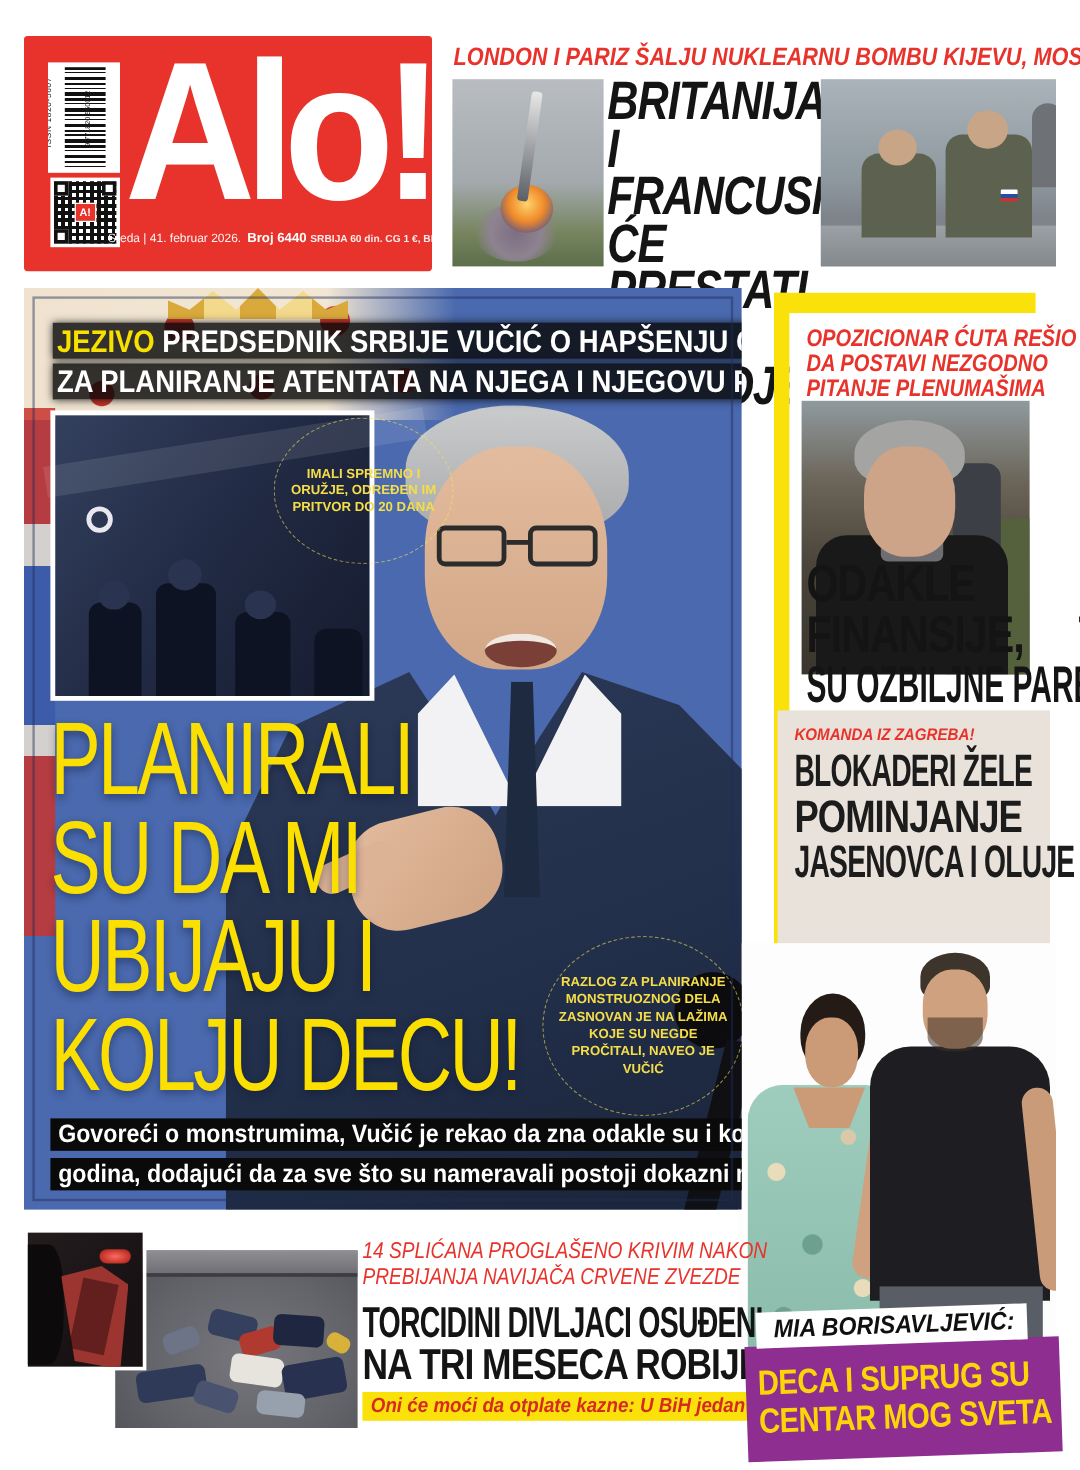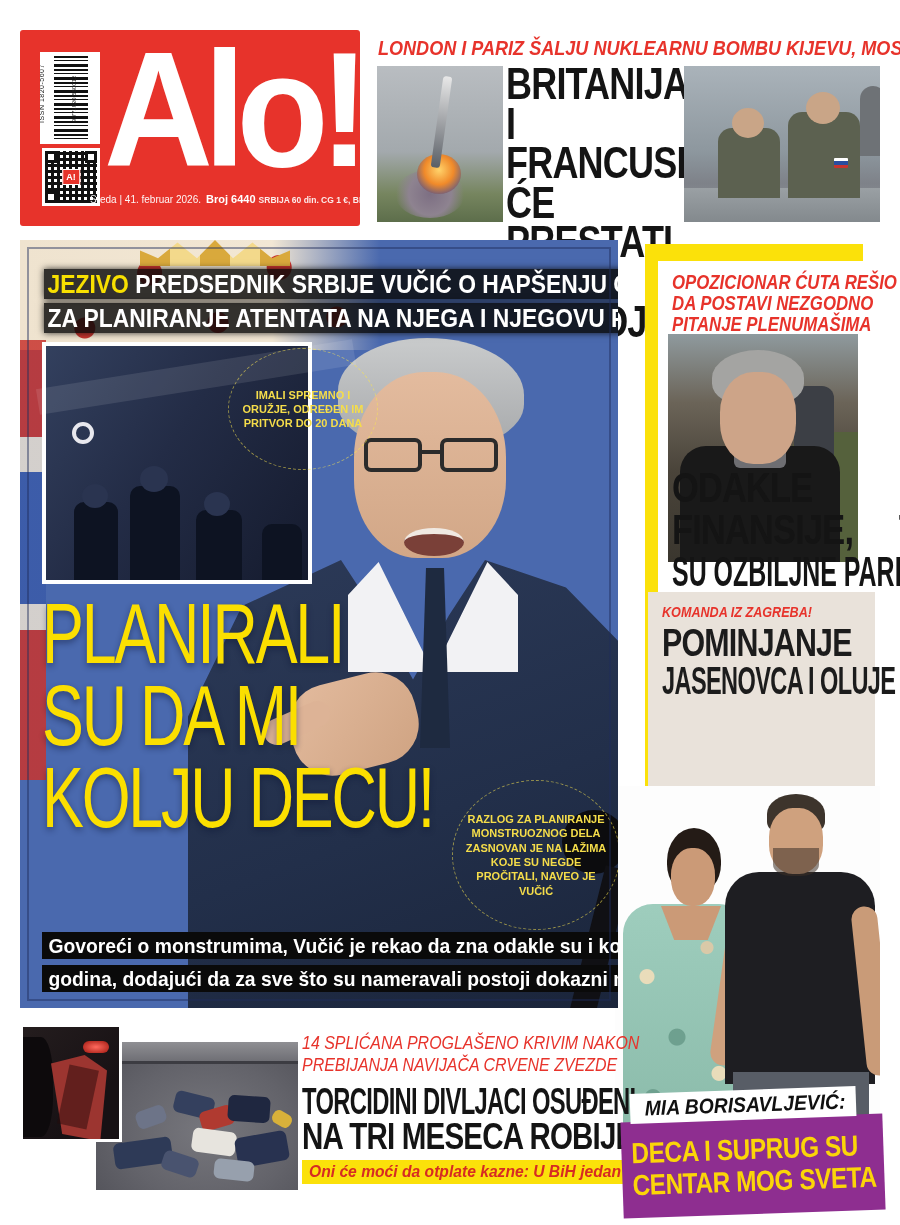--- a/index.html
+++ b/index.html
@@ -35,21 +35,21 @@
   
   .top-kicker { left:378px; top:36px; width:505px; color:#e7332b; font-size:21px; font-weight:800; font-style:italic; }
   .photo { overflow:hidden; position:absolute; }
   .missile-photo { left:377px; top:66px; width:126px; height:156px;
       background:linear-gradient(180deg,#b9bdc1 0%,#a3a9ad 55%,#76855f 82%,#5d6e4b 100%); }
   .missile-body { position:absolute; left:60px; top:10px; width:9px; height:92px; background:linear-gradient(180deg,#e8e8e8,#5a5f66); transform:rotate(8deg); border-radius:3px; }
   .missile-fire { position:absolute; left:40px; top:88px; width:44px; height:40px; border-radius:50%;
       background:radial-gradient(circle at 50% 40%, #ffd36b 0%, #f08a2a 45%, rgba(120,90,110,.8) 75%, rgba(120,90,110,0) 100%); }
   .missile-smoke { position:absolute; left:18px; top:104px; width:70px; height:48px; border-radius:50%;
       background:radial-gradient(circle,#7d6f83 0%,#8e8390 50%,rgba(140,130,145,0) 80%); }
-  .top-headline { left:506px; top:64px; width:180px; color:#141414; font-size:45px; font-weight:800; line-height:.88; letter-spacing:-1px; }
+  .top-headline { left:506px; top:64px; width:180px; color:#141414; font-size:45px; font-weight:800; line-height:.88; letter-spacing:-1px;font-style:italic; }
   .top-headline .sqz { transform:scaleX(.8); }
   .army-photo { left:684px; top:66px; width:196px; height:156px;
       background:linear-gradient(180deg,#aab3ba 0%,#8d979e 55%,#7e8289 75%,#8d9297 100%); }
   .army-table { position:absolute; left:0; bottom:0; width:100%; height:34px; background:linear-gradient(180deg,#9aa0a4,#83898d); }
   .soldier { position:absolute; border-radius:14px 14px 0 0; background:#5c6150; }
   .soldier-head { position:absolute; border-radius:50%; background:#c9a587; }
   .flag-patch { position:absolute; width:14px; height:10px; background:linear-gradient(180deg,#fff 0 33%,#2a4da0 33% 66%,#c8342e 66% 100%); border-radius:1px; }
 
   
   .main-box { left:20px; top:240px; width:598px; height:768px; background:#4a69ae; overflow:hidden; }
@@ -264,20 +264,21 @@
     <div class="cop" style="left:216px;width:40px;height:56px;"></div>
   </div>
 
   <div class="circle-note circle1">
       <span>IMALI SPREMNO I ORUŽJE, ODREĐEN IM PRITVOR DO 20 DANA</span>
     </div>
 
   <div class="main-headline">
     <div class="nowrap"><span class="sqz">PLANIRALI</span></div>
     <div class="nowrap"><span class="sqz">SU DA MI</span></div>
+    <div class="nowrap"><span class="sqz">UBIJAJU I</span></div>
     <div class="nowrap"><span class="sqz">KOLJU DECU!</span></div>
   </div>
 
   <div class="circle-note circle2">
       <span>RAZLOG ZA PLANIRANJE MONSTRUOZNOG DELA ZASNOVAN JE NA LAŽIMA KOJE SU NEGDE PROČITALI, NAVEO JE VUČIĆ</span>
     </div>
 
   <div class="main-deck">
     <div class="nowrap"><span class="sqz"><span class="line">Govoreći o monstrumima, Vučić je rekao da zna odakle su i kojih su</span></span></div>
     <div class="nowrap"><span class="sqz"><span class="line">godina, dodajući da za sve što su nameravali postoji dokazni materijal</span></span></div>
@@ -307,20 +308,21 @@
 
 <div class="abs rc-headline">
   <div class="nowrap"><span class="hv">ODAKLE</span></div>
   <div class="nowrap"><span class="hv">FINANSIJE,</span><span class="cn"> TO</span></div>
   <div class="nowrap"><span class="cn">SU OZBILJNE PARE?</span></div>
 </div>
 
 <div class="abs beige-box">
   <div class="komanda nowrap"><span class="sqzc" style="transform:scaleX(.9);transform-origin:left">KOMANDA IZ ZAGREBA!</span></div>
   <div class="komanda-lines">
+    <div class="nowrap"><span class="cn">BLOKADERI ŽELE</span></div>
     <div class="nowrap"><span class="hv">POMINJANJE</span></div>
     <div class="nowrap"><span class="cn">JASENOVCA I OLUJE</span></div>
   </div>
 </div>
 
 <div class="photo couple">
   <div class="w-dress"></div>
   <div class="w-chest"></div>
   <div class="w-hair"></div>
   <div class="w-face"></div>

